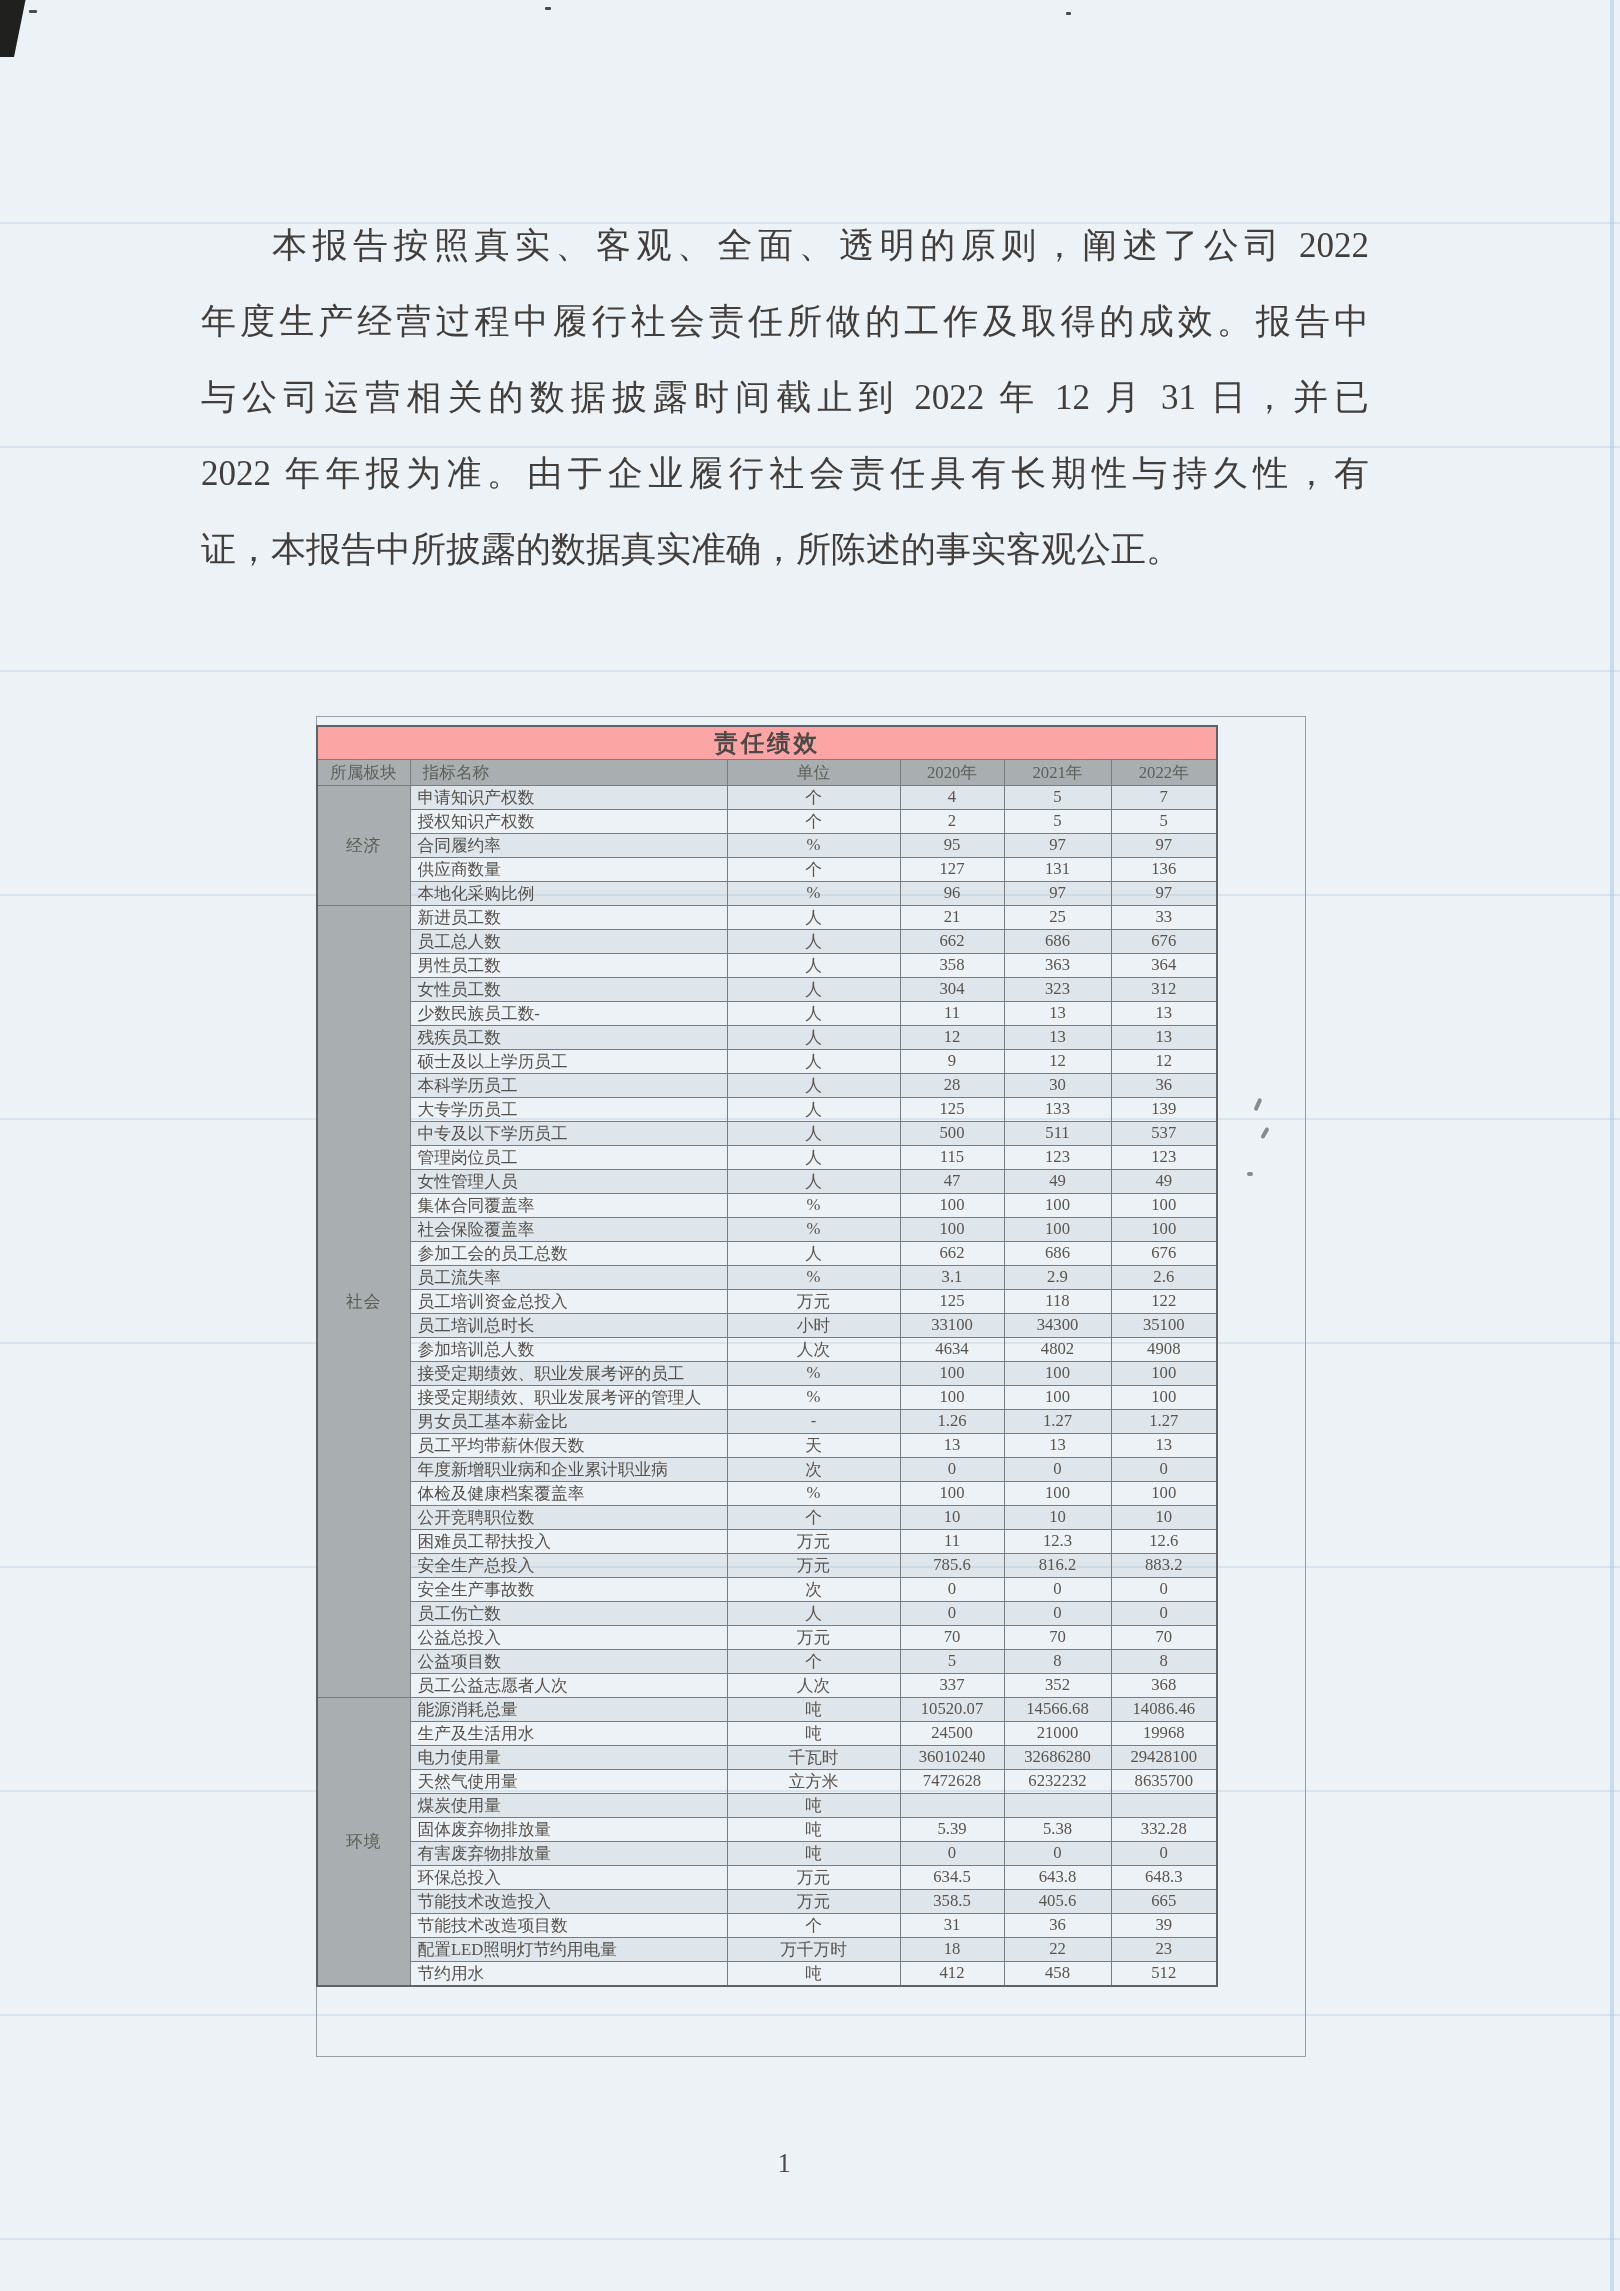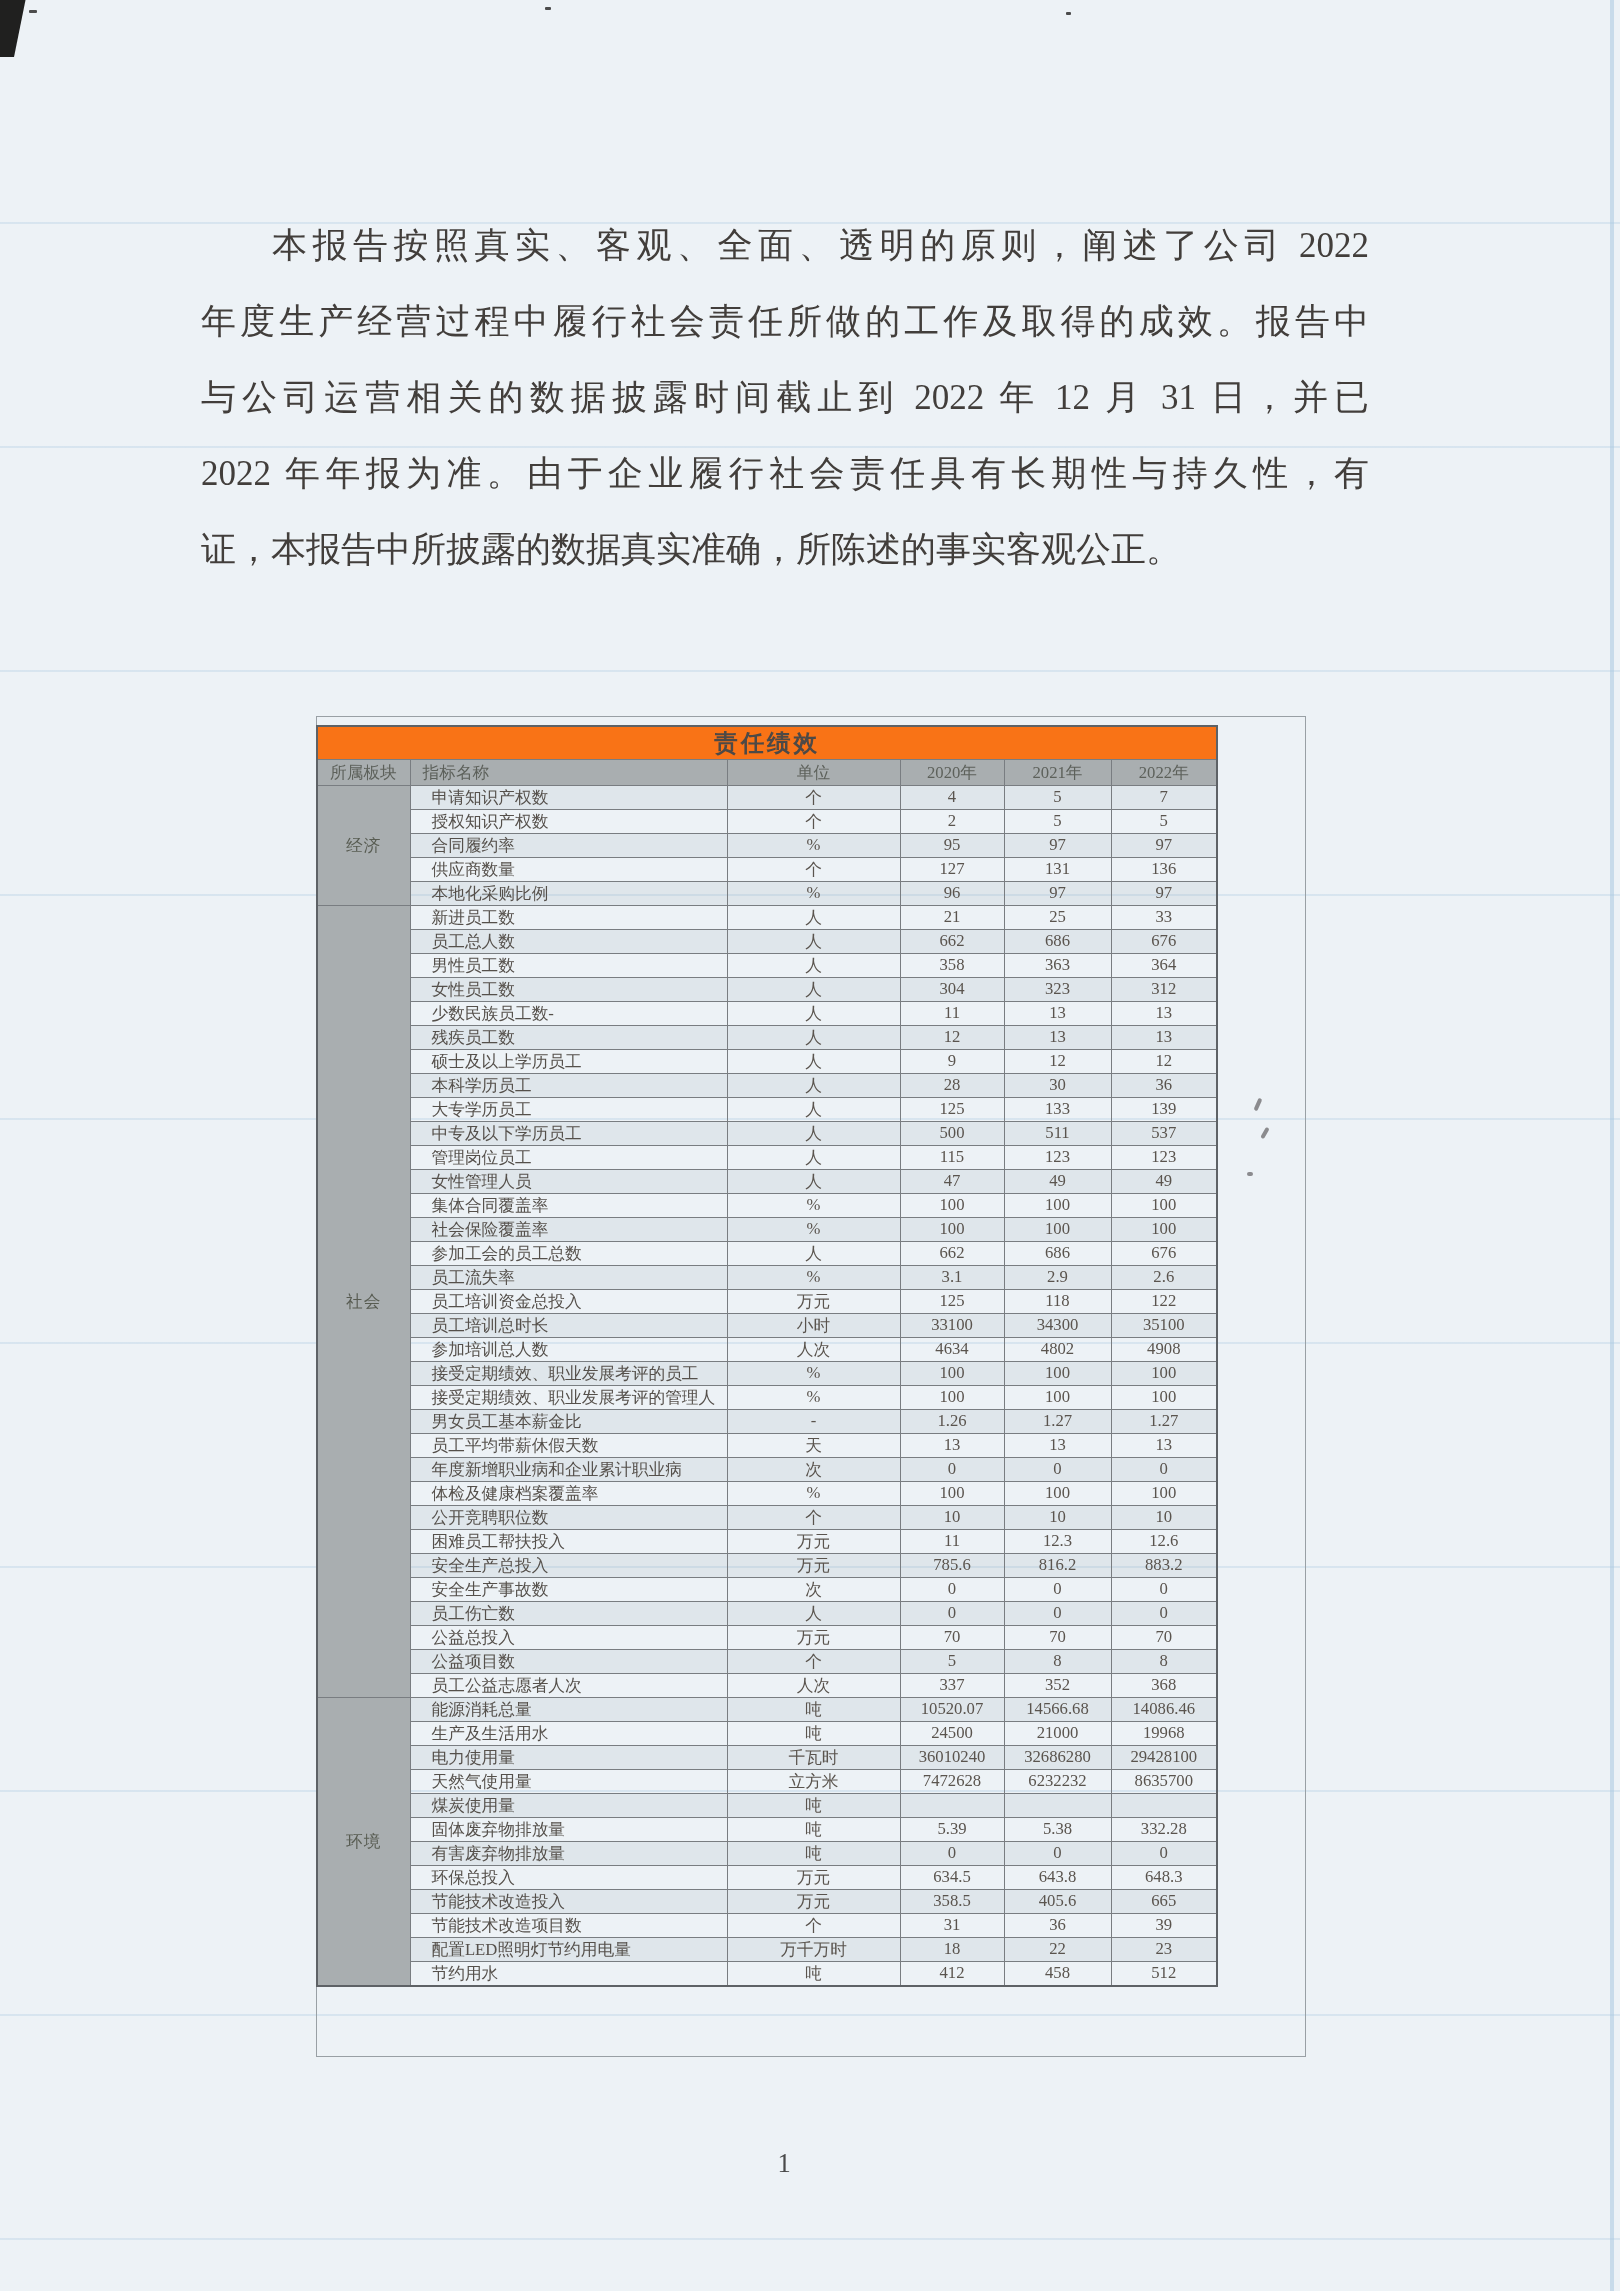--- a/index.html
+++ b/index.html
@@ -59,34 +59,34 @@
   table.perf col.c2{width:317px;}
   table.perf col.c3{width:173px;}
   table.perf col.c4{width:104px;}
   table.perf col.c5{width:107px;}
   table.perf col.c6{width:106px;}
   table.perf td,table.perf th{
     border:1px solid #797d81;padding:0;overflow:hidden;
     font-weight:normal;
   }
   tr.title-row td{
-    height:27.4px;background:#f97316;text-align:center;
+    height:27.4px;background:#fca5a5;text-align:center;
     font-size:23.5px;letter-spacing:2.9px;color:#4d4946;font-weight:600;
   }
   tr.head-row th{
     height:24.5px;background:#a9aeb0;color:#5d615b;font-size:16.7px;
   }
   tr.head-row th.left{text-align:left;padding-left:12px;}
   tbody tr{height:24px;}
   tbody td{font-size:16.7px;color:#5a544e;}
   tbody td.sec{
     background:#a9aeb0;color:#585c52;text-align:center;
     letter-spacing:1px;font-size:16.7px;margin-top:44px;
   }
-  tbody td.ind{text-align:left;padding-left:21px;color:#55504b;}
+  tbody td.ind{text-align:left;padding-left:7px;color:#55504b;}
   tbody td.unit,tbody td.val{text-align:center;}
   tbody tr:nth-child(odd) td:not(.sec){background:rgba(150,162,174,0.15);}
 
   .page-number{
     position:absolute;left:201px;top:2148px;width:1166px;
     text-align:center;font-size:26.5px;color:#4a4a4a;
     font-family:"Liberation Serif","DejaVu Serif",serif;
   }
 </style>
 </head>

